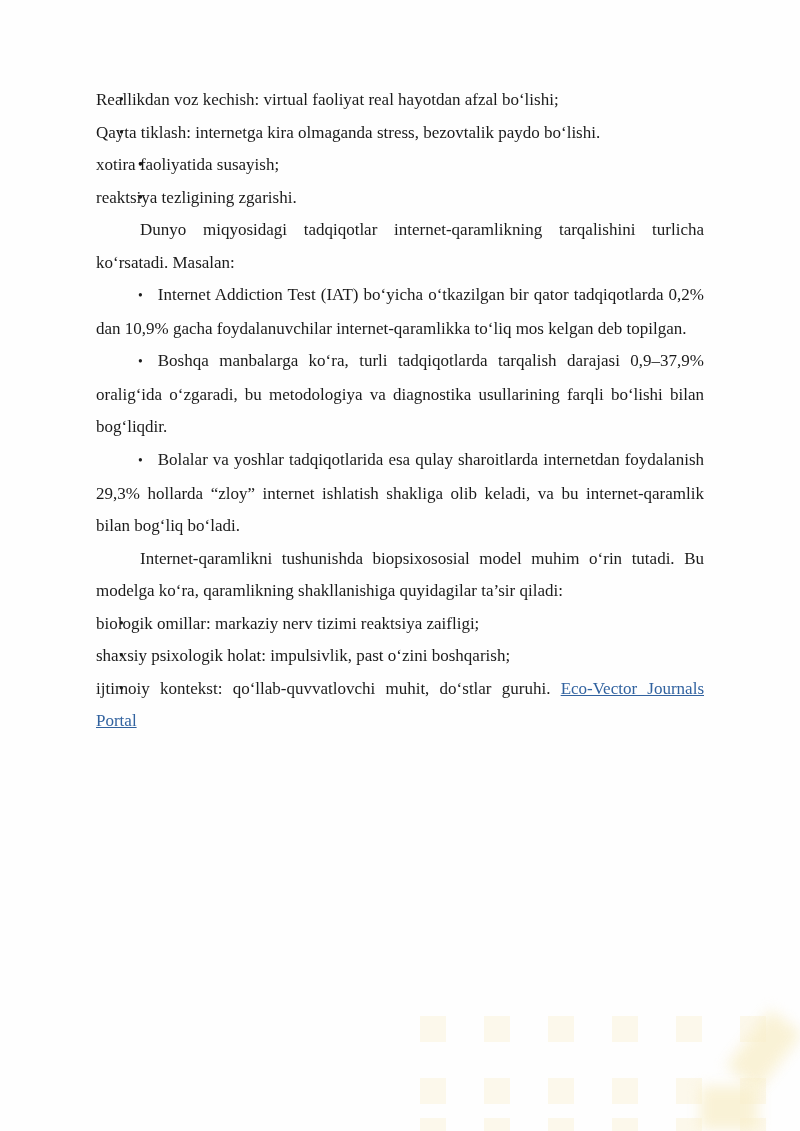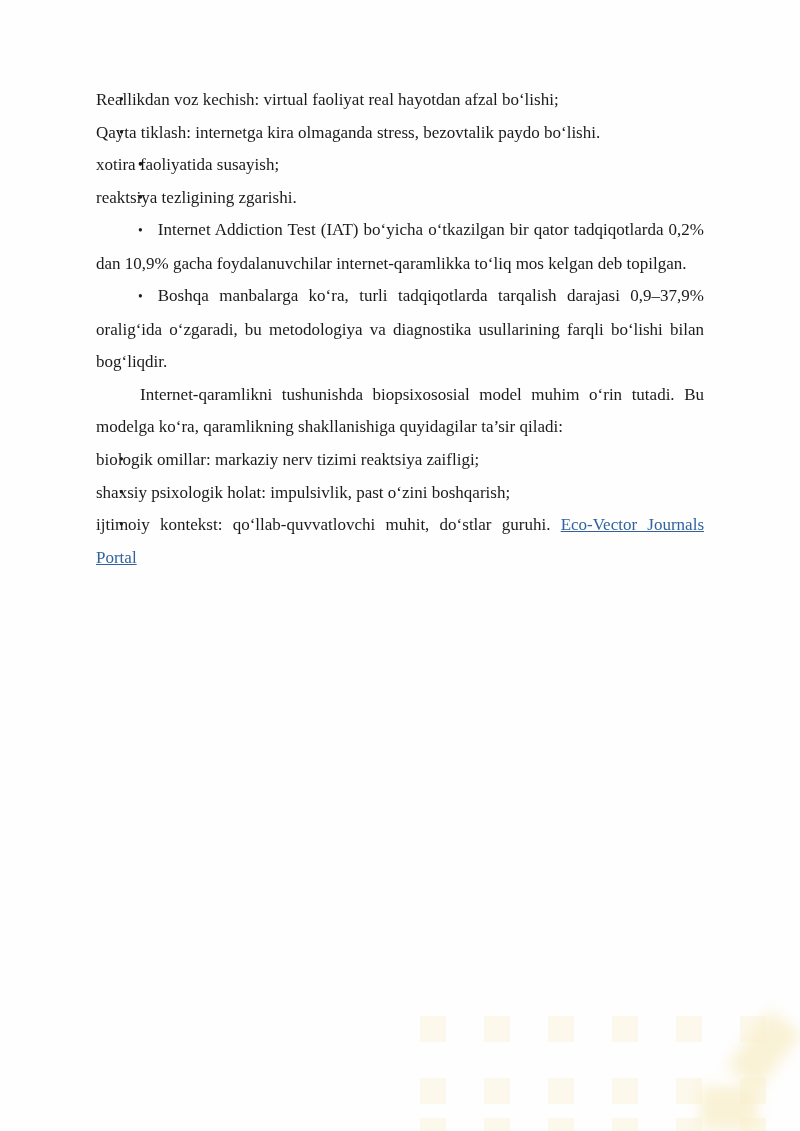--- a/index.html
+++ b/index.html
@@ -36,22 +36,24 @@
 <body>
 
 <div class="page">
   <div class="content">
       <div class="b1"><span class="marker">•</span><b>Reallikdan voz kechish:</b><span> virtual faoliyat real hayotdan afzal bo‘lishi;</span></div>
       <div class="b1"><span class="marker">•</span><b>Qayta tiklash:</b><span> internetga kira olmaganda stress, bezovtalik paydo bo‘lishi.</span></div>
       <div class="b2"><span class="marker">•</span></div>
       <div class="b2"><span class="marker">•</span><span>xotira faoliyatida susayish;</span></div>
       <div class="b2"><span class="marker">•</span></div>
       <div class="b2"><span class="marker">•</span><span>reaktsiya tezligining zgarishi.</span></div>
+      <p class="pi"><span>Dunyo miqyosidagi tadqiqotlar internet-qaramlikning tarqalishini turlicha ko‘rsatadi. Masalan:</span></p>
       <p class="pb"><span class="marker inline">•</span><span>Internet Addiction Test (IAT) bo‘yicha o‘tkazilgan bir qator tadqiqotlarda 0,2% dan 10,9% gacha foydalanuvchilar internet-qaramlikka to‘liq mos kelgan deb topilgan.</span></p>
       <p class="pb"><span class="marker inline">•</span><span>Boshqa manbalarga ko‘ra, turli tadqiqotlarda tarqalish darajasi 0,9–37,9% oralig‘ida o‘zgaradi, bu metodologiya va diagnostika usullarining farqli bo‘lishi bilan bog‘liqdir.</span></p>
+      <p class="pb"><span class="marker inline">•</span><span>Bolalar va yoshlar tadqiqotlarida esa qulay sharoitlarda internetdan foydalanish 29,3% hollarda “zloy” internet ishlatish shakliga olib keladi, va bu internet-qaramlik bilan bog‘liq bo‘ladi.</span></p>
       <p class="pi"><span>Internet-qaramlikni tushunishda biopsixososial model muhim o‘rin tutadi. Bu modelga ko‘ra, qaramlikning shakllanishiga quyidagilar ta’sir qiladi:</span></p>
       <div class="b1"><span class="marker">•</span><b>biologik omillar:</b><span> markaziy nerv tizimi reaktsiya zaifligi;</span></div>
       <div class="b1"><span class="marker">•</span><b>shaxsiy psixologik holat:</b><span> impulsivlik, past o‘zini boshqarish;</span></div>
       <div class="b1"><span class="marker">•</span><b>ijtimoiy kontekst:</b><span> qo‘llab-quvvatlovchi muhit, do‘stlar guruhi. </span><a href="#" class="doclink">Eco-Vector Journals Portal</a></div>
     </div>
   <div id="watermark">
       <div class="wm-square" style="left: 420px; top: 1016px;"></div>
       <div class="wm-square" style="left: 484px; top: 1016px;"></div>
       <div class="wm-square" style="left: 548px; top: 1016px;"></div>
       <div class="wm-square" style="left: 612px; top: 1016px;"></div>

